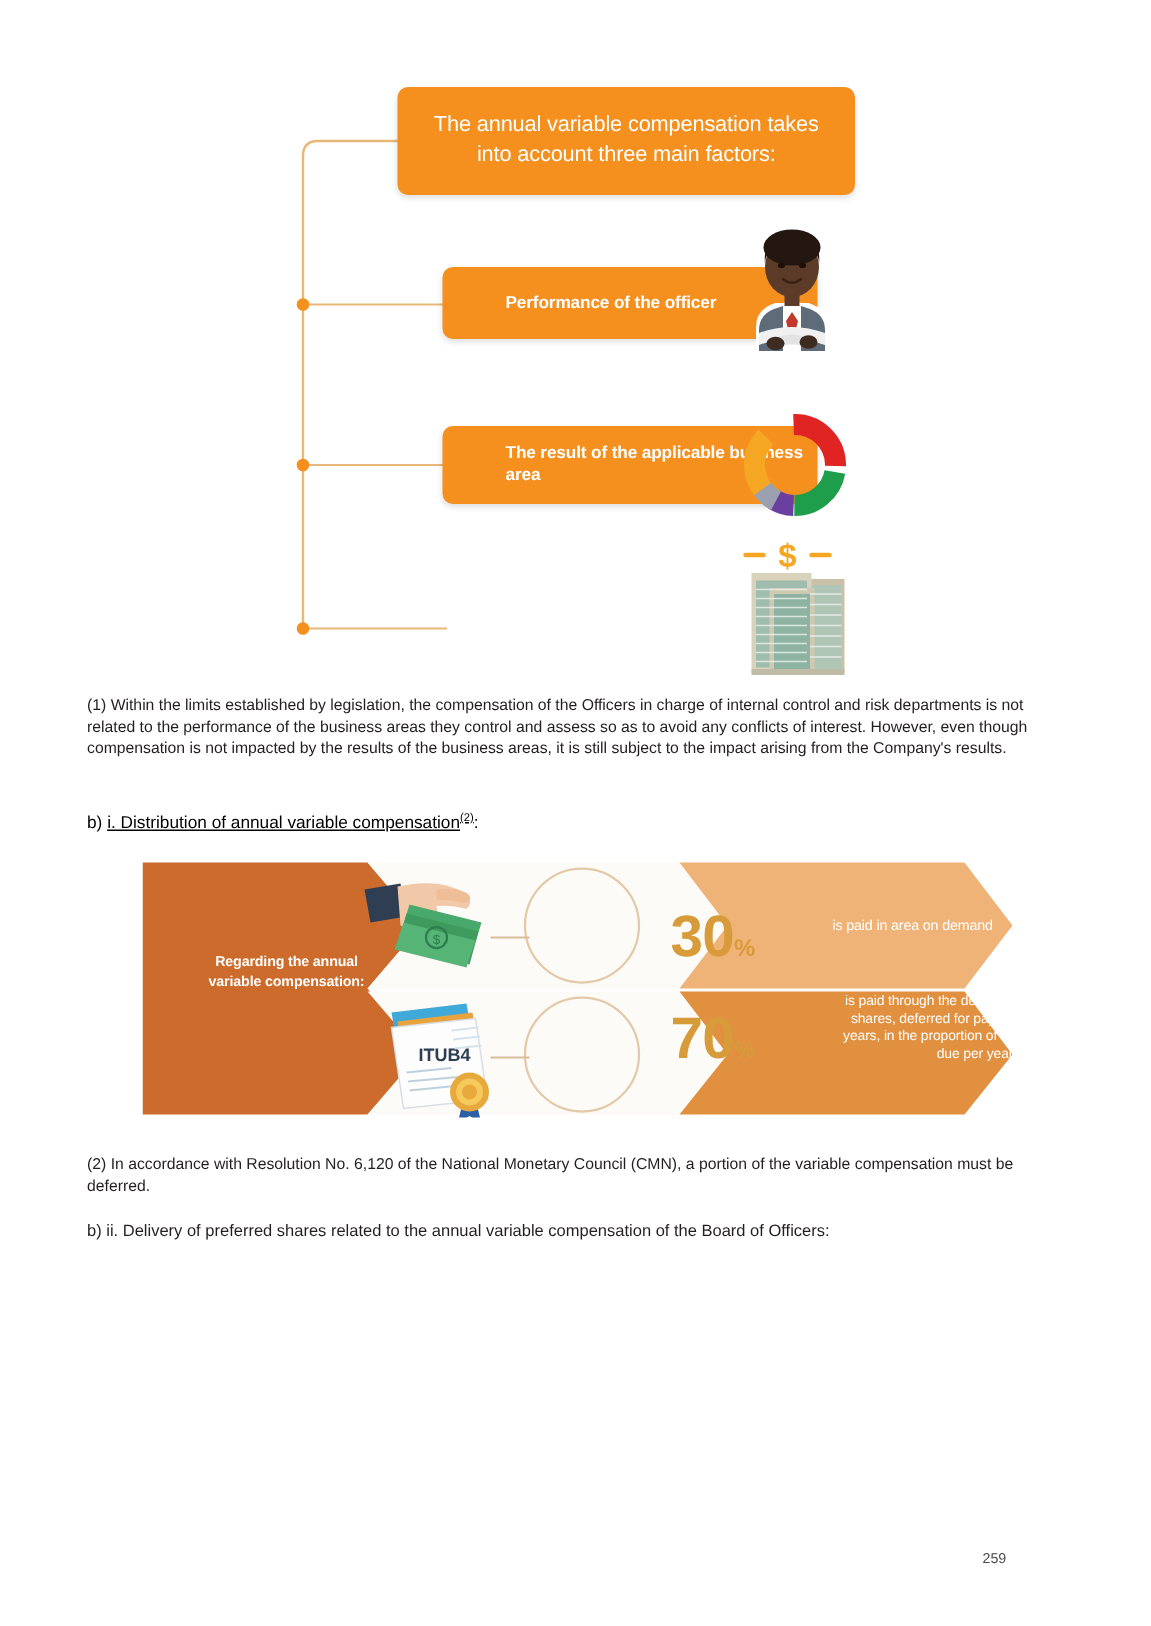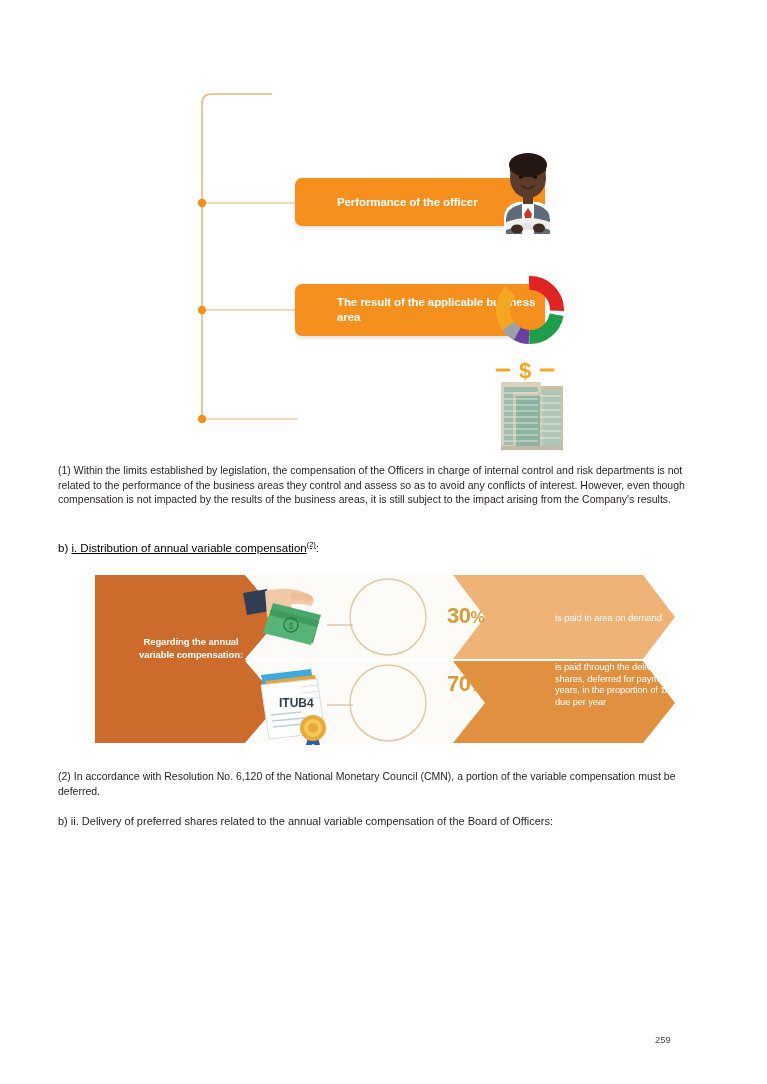--- a/index.html
+++ b/index.html
@@ -152,28 +152,29 @@
     font-weight: normal;
     font-size: 9.5px;
   }
   .label-70 {
     left: 460px;
     top: 89px;
     width: 190px;
     font-weight: normal;
     font-size: 9.3px;
     line-height: 11.5px;
+    text-align: center;
   }
   .pct {
     position: absolute;
     color: #D89B3A;
     font-weight: bold;
     font-family: "Liberation Sans", sans-serif;
   }
-  .pct .num { font-size: 22px; letter-spacing: -0.5px; }
+  .pct .num { font-size: 39px; letter-spacing: -0.5px; }
   .pct .sym { font-size: 16px; }
   .pct-30 { left: 352px; top: 30px; }
   .pct-70 { left: 352px; top: 98px; }
 
   
   .page-number {
     position: absolute;
     left: 655px;
     top: 1034px;
     font-size: 9.5px;
@@ -194,20 +195,21 @@
 
       <path d="M 12 155 L 108 155" fill="none" stroke="#E8B87A" stroke-width="1.2"></path>
       <path d="M 12 262 L 108 262" fill="none" stroke="#E8B87A" stroke-width="1.2"></path>
       <path d="M 12 371 L 108 371" fill="none" stroke="#E8B87A" stroke-width="1.2"></path>
 
       <circle cx="12" cy="155" r="4.2" fill="#F5901F"></circle>
       <circle cx="12" cy="262" r="4.2" fill="#F5901F"></circle>
       <circle cx="12" cy="371" r="4.2" fill="#F5901F"></circle>
     </svg>
 
+    <div class="factor-box head">The annual variable compensation takes into account three main factors:</div>
 
     <div class="factor-box item item-1">Performance of the officer</div>
 
     <svg class="factor-icon" style="left:300px; top:100px; width:76px; height:86px;" viewBox="0 0 76 86">
 
       <path d="M14 86 L14 70 Q14 58 27 54 L49 54 Q62 58 62 70 L62 86 Z" fill="#ffffff"></path>
       <path d="M16 86 L16 72 Q16 62 26 58 L32 56 L32 86 Z" fill="#5E6B78"></path>
       <path d="M60 86 L60 72 Q60 62 50 58 L44 56 L44 86 Z" fill="#5E6B78"></path>
 
       <path d="M32 54 L38 64 L44 54 L40 52 L36 52 Z" fill="#ffffff"></path>

